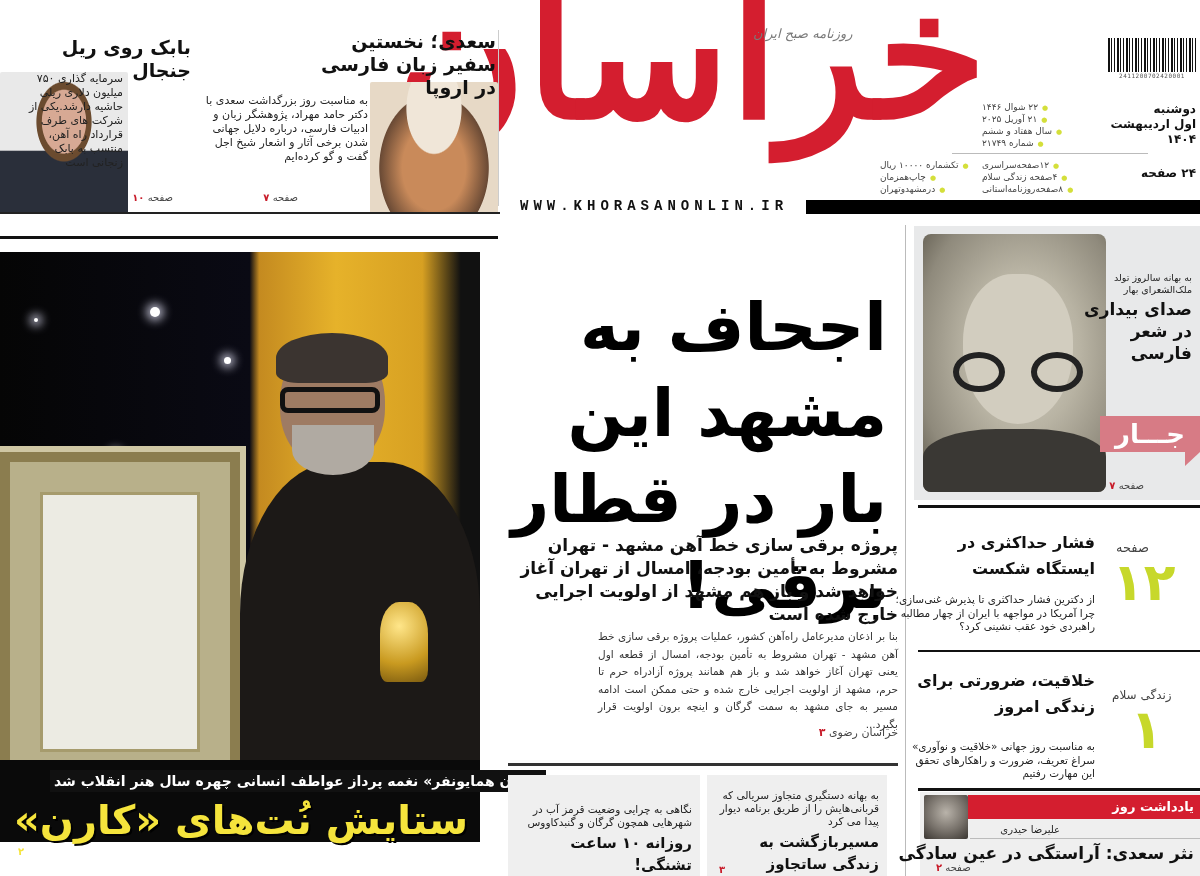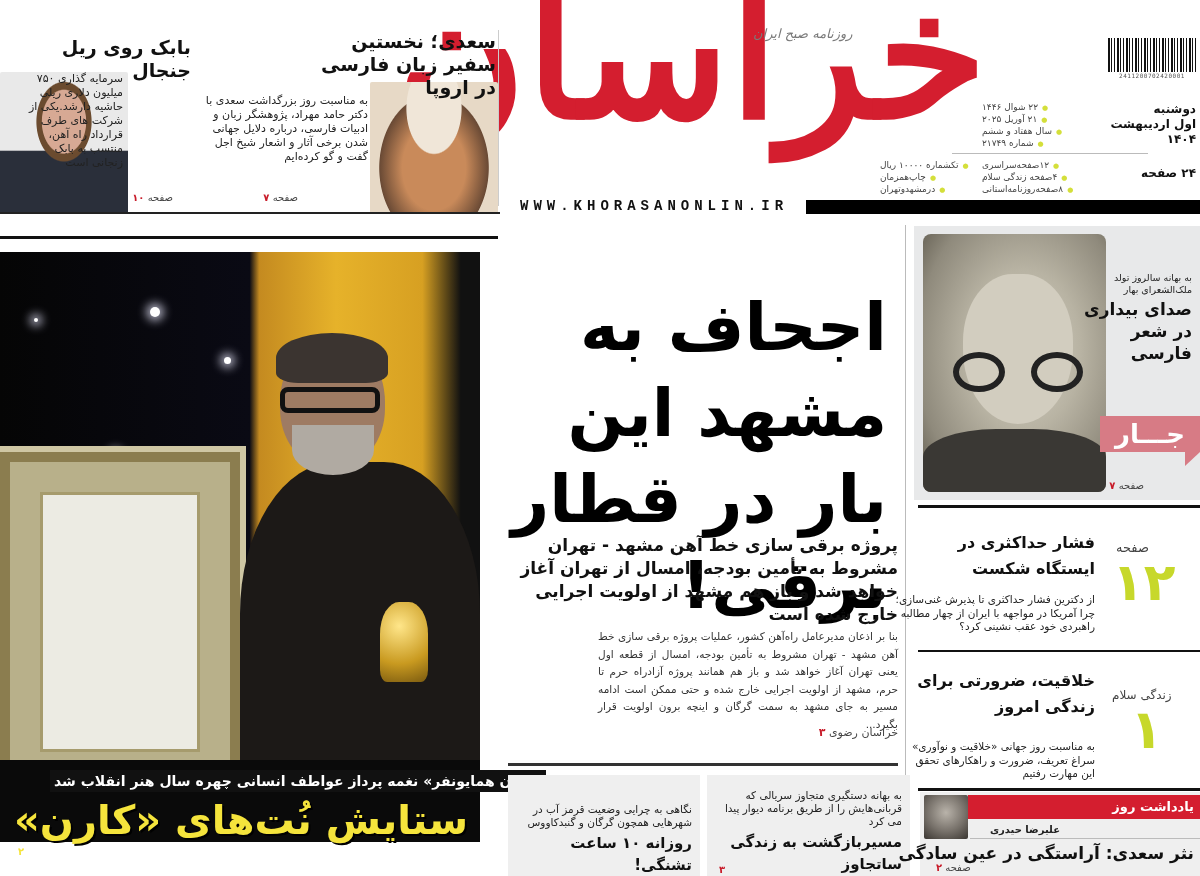--- a/index.html
+++ b/index.html
@@ -99,29 +99,29 @@
   .pressure-num { left: 1112px; top: 552px; font-size: 52px; line-height: 60px; }
 
   .story-creat-title { right: 105px; top: 668px; width: 190px; }
   .story-creat-body { right: 105px; top: 740px; width: 190px; }
   .creat-label { left: 1112px; top: 688px; font-size: 12px; color: #444; }
   .creat-num { left: 1130px; top: 700px; font-size: 54px; line-height: 60px; }
 
   .note-box { left: 920px; top: 792px; width: 280px; height: 84px; background: #efefef; }
   .note-banner { left: 968px; top: 795px; width: 232px; height: 24px; background: #d41e2f; color: #fff; font-size: 13px; font-weight: bold; line-height: 24px; padding-right: 6px; text-align: right; }
   .note-avatar { left: 924px; top: 795px; width: 44px; height: 44px; background: radial-gradient(circle at 50% 40%, #b9b3aa 0%, #77716a 55%, #3a3631 100%); border-radius: 2px; }
-  .note-author { right: 140px; top: 824px; font-size: 10px; font-weight: bold; color: #222; }
+  .note-author { right: 140px; top: 824px; font-size: 10px; font-weight: normal; color: #222; }
   .note-rule { left: 970px; top: 838px; width: 230px; height: 1px; background: #bbb; }
   .note-title { right: 6px; top: 842px; font-weight: bold; font-size: 17px; line-height: 22px; color: #111; white-space: nowrap; }
   .note-page { left: 936px; top: 862px; font-size: 10px; color: #444; }
   .note-page b { color: #c81c2a; }
 
   
   .mini-box { top: 775px; height: 101px; background: #efefef; padding: 14px 8px 0 8px; }
-  .mini-right { left: 707px; width: 203px; }
+  .mini-right { left: 707px; width: 180px; }
   .mini-left { left: 508px; width: 192px; }
   .mini-kicker { font-size: 10.5px; line-height: 13px; text-align: right; color: #222; }
   .mini-title { font-weight: bold; font-size: 15px; line-height: 22px; text-align: right; color: #111; margin-top: 3px; }
   .mini-page-mark { position: absolute; left: 12px; top: 89px; font-size: 10px; color: #c81c2a; font-weight: bold; }
 </style>
 </head>
 <body>
 
 <div id="masthead" class="abs">
   <div class="abs barcode"></div>

